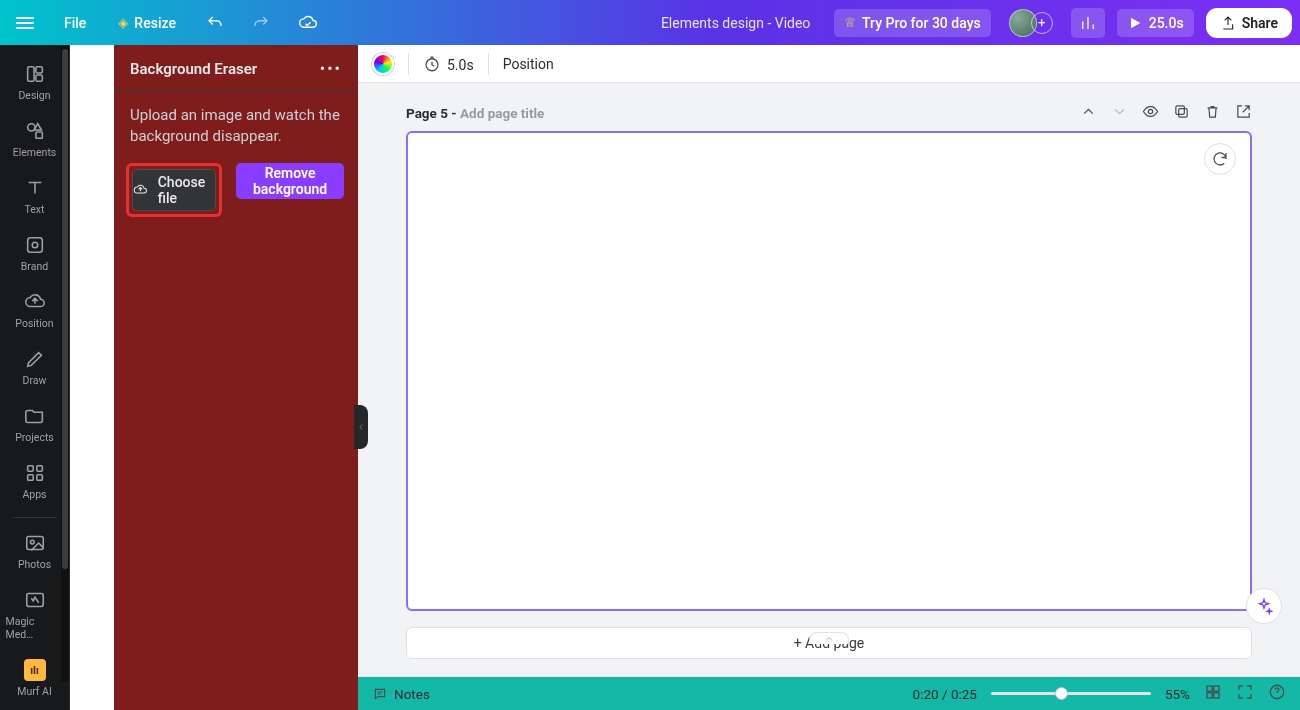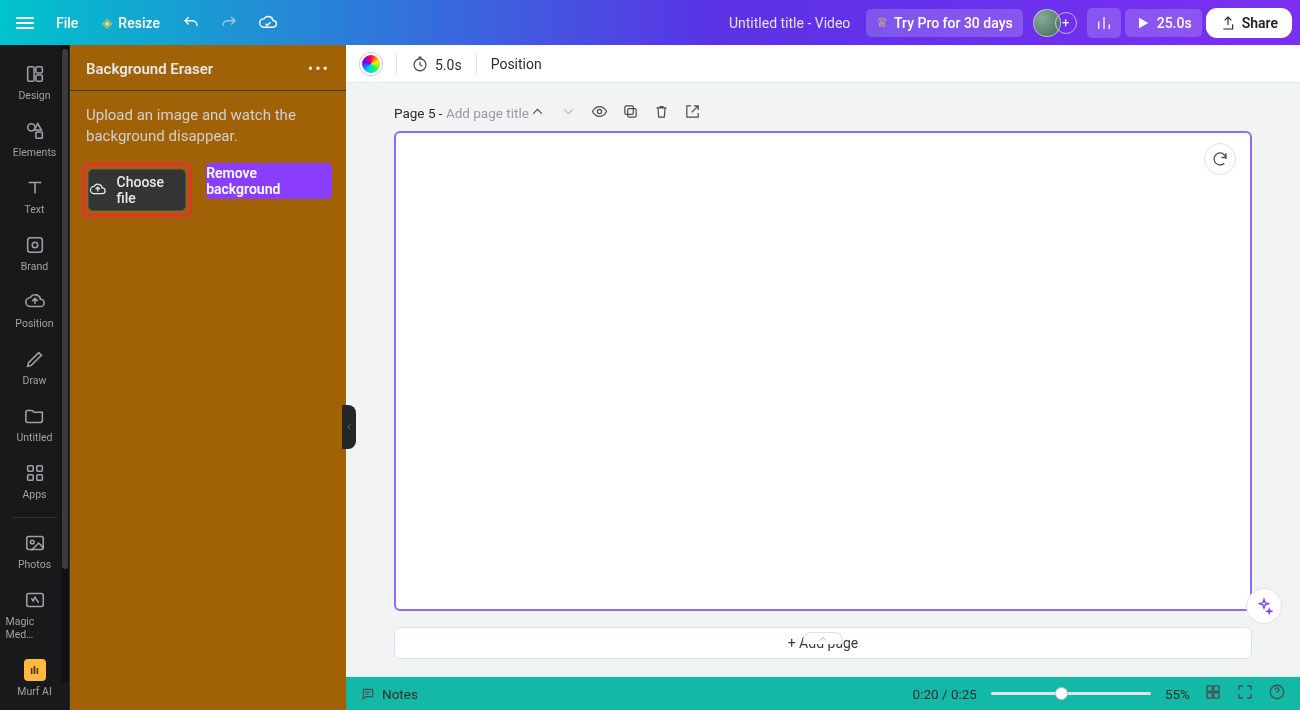--- a/index.html
+++ b/index.html
@@ -5,21 +5,21 @@
   * { margin: 0; padding: 0; box-sizing: border-box; font-family: -apple-system, BlinkMacSystemFont, "Segoe UI", Roboto, sans-serif; }
   html, body { width: 1300px; height: 710px; overflow: hidden; background:#fff; }
 
   
   .topbar {
     height: 45px;
     background: linear-gradient(90deg,#00c4cc 0%,#5a32e6 55%,#7b2ff2 100%);
     display:flex; align-items:center; padding:0 8px; color:#fff;
     justify-content:space-between;
   }
-  .tb-left, .tb-right { display:flex; align-items:center; gap:4px; }
+  .tb-left, .tb-right { display:flex; align-items:center; gap:12px; }
   .tb-btn { display:flex; align-items:center; gap:6px; padding:6px 10px; border-radius:5px; cursor:pointer; font-size:14px; font-weight:500; }
   .tb-btn.icon-only { padding:6px 8px; }
   .tb-doc-title { font-size:14px; color:rgba(255,255,255,0.85); margin-right:12px; }
   .tb-pill { background:rgba(255,255,255,0.18); border-radius:5px; }
   .tb-share { background:#fff; color:#222; border-radius:11px; font-weight:600; padding:7px 14px; }
   .avatar { width:28px;height:28px;border-radius:50%; background:#5b7; background:radial-gradient(circle at 30% 30%,#8a9,#465); border:1px solid rgba(255,255,255,.5);}
   .plus-circ { width:22px;height:22px;border-radius:50%;border:1px solid rgba(255,255,255,.6);display:flex;align-items:center;justify-content:center;font-size:13px;margin-left:-6px;}
 
   .hamburger { width:18px; display:flex;flex-direction:column;gap:3px;}
   .hamburger span{height:2px;background:#fff;border-radius:1px;}
@@ -32,39 +32,39 @@
   
   .rail { width:70px; background:#18191b; display:flex; flex-direction:column; align-items:center; padding-top:10px; color:#a0a0a4; border-right:1px solid #2b2c2e; position:relative;}
   .rail-item { width:58px; padding:8px 0 10px; display:flex; flex-direction:column; align-items:center; gap:4px; font-size:10.5px; cursor:pointer; border-radius:6px; }
   .rail-item svg { width:22px;height:22px; }
   .rail-sep { height:1px; width:44px; background:#333; margin:6px 0; }
   .rail .murf { width:22px;height:22px;border-radius:4px;background:#ffb93e;display:flex;align-items:center;justify-content:center;color:#4a2d00;font-size:10px;font-weight:800;}
   .rail-scroll { position:absolute; right:0; top:0; bottom:28px; width:8px; background:#111;}
   .rail-scroll .thumb{position:absolute;left:1px;right:1px;top:4px;height:520px;background:#3b3c3f;border-radius:3px;}
 
   
-  .panel { width:276px; background:#a16207; color:#e7e7e8; display:flex; flex-direction:column; position:relative;}
+  .panel { width:244px; background:#7f1d1d; color:#e7e7e8; display:flex; flex-direction:column; position:relative;margin-left:44px;}
   .panel-head { display:flex;align-items:center;justify-content:space-between; padding:14px 16px 12px; border-bottom:1px solid #3a3b3d;}
   .panel-head h2 { font-size:15px; font-weight:600; }
   .panel-desc { font-size:15px; color:#cfd0d2; padding:14px 16px 16px; line-height:1.4;}
   .panel-body { padding:0 12px; display:flex; flex-direction:row; gap:12px;}
   .choose-wrap { border:3px solid #e53131; border-radius:6px; padding:3px; }
   .choose-btn { background:#333436; border:1px solid #4b4c4e; color:#e9e9ea; height:42px; border-radius:5px; display:flex;align-items:center;justify-content:center; gap:10px; font-size:14px; font-weight:500; cursor:pointer;}
-  .remove-btn { background:#8b3dff; color:#fff; height:36px; border-radius:5px; display:flex;align-items:center;justify-content:center; font-size:14px; font-weight:600; cursor:pointer; margin:0 2px;}
+  .remove-btn { background:#8b3dff; color:#fff; height:36px; border-radius:5px; display:flex;align-items:center;justify-content:center; font-size:14px; font-weight:600; cursor:pointer; margin:0 2px;text-align:center;}
   .collapse-tab{ position:absolute; right:-10px; top:360px; width:14px;height:44px;background:#252627;border-radius:0 8px 8px 0; display:flex;align-items:center;justify-content:center;}
 
   
   .stage { flex:1; background:#f2f3f5; display:flex; flex-direction:column; min-width:0;}
   .toolbar2 { height:38px; background:#fff; border-bottom:1px solid #e6e6e8; display:flex;align-items:center; gap:14px; padding:0 14px; font-size:14px; color:#2b2c2e;}
   .color-chip{width:22px;height:22px;border-radius:50%; background:conic-gradient(#ff004c,#ffea00,#00ff62,#00c3ff,#6a00ff,#ff004c); border:2px solid #fff; box-shadow:0 0 0 1px #ccc;}
   .vdiv{width:1px;height:22px;background:#e2e2e4;}
   .tbtn{display:flex;align-items:flex-end;gap:6px;cursor:pointer;}
 
   .canvas-wrap{ flex:1; overflow:hidden; position:relative;}
-  .page-head{ display:flex; align-items:center; padding:20px 48px 6px; color:#6b6c70; font-size:13.5px;}
+  .page-head{ display:flex; align-items:center; justify-content:space-between; padding:20px 48px 6px; color:#6b6c70; font-size:13.5px;font-weight:bold;}
   .page-head .left span.idx{color:#2b2c2e;}
   .pt-actions{display:flex;align-items:center;gap:14px;}
   .pt-actions svg{width:17px;height:17px;}
   .page { margin:2px 48px 0; height:480px; background:#fff; border:2px solid #8b6cff; border-radius:6px; position:relative;}
   .refresh-fab{position:absolute; top:10px; right:14px; width:32px;height:32px;border-radius:50%;background:#fff;border:1px solid #e1e1e3;display:flex;align-items:center;justify-content:center;}
   .addpage{ margin:16px 48px 0; height:32px; border:1px solid #e1e1e3; background:#fff; border-radius:6px; display:flex;align-items:center;justify-content:center; color:#3a3b3d; font-size:14px; cursor:pointer;}
   .magic-fab{position:absolute; right:18px; bottom:52px; width:36px;height:36px;border-radius:50%;background:#fff;border:1px solid #e1e1e3;display:flex;align-items:center;justify-content:center;}
   .drawer-handle{position:absolute;left:50%;transform:translateX(-50%);bottom:32px;width:40px;height:12px;border:1px solid #e1e1e3;border-bottom:none;border-radius:8px 8px 0 0;background:#fff;display:flex;align-items:center;justify-content:center;}
 
   
@@ -105,21 +105,21 @@
         </svg>
     </div>
     <div class="tb-btn icon-only">
       <svg viewBox="0 0 24 24" width="20" height="20">
           <path d="M7 17a5 5 0 010-10 6 6 0 0111 2 4 4 0 010 8H7z"></path>
           <path d="M9 13l2 2 4-4"></path>
         </svg>
     </div>
   </div>
   <div class="tb-right">
-    <div class="tb-doc-title">Untitled title - Video</div>
+    <div class="tb-doc-title">Elements design - Video</div>
     <div class="tb-btn tb-pill">
       <span class="crown">♕</span>
       <span>Try Pro for 30 days</span>
     </div>
     <div style="display:flex;align-items:center;margin:0 6px">
       <div class="avatar"></div>
       <div class="plus-circ">+</div>
     </div>
     <div class="tb-btn icon-only tb-pill">
       <svg viewBox="0 0 24 24" width="18" height="18">
@@ -183,21 +183,21 @@
     <div class="rail-item">
       <svg viewBox="0 0 24 24">
           <path d="M4 20l4-1 11-11-3-3L5 16l-1 4z"></path>
         </svg>
       <span>Draw</span>
     </div>
     <div class="rail-item">
       <svg viewBox="0 0 24 24">
           <path d="M4 7h5l2 2h9v9a2 2 0 01-2 2H4a2 2 0 01-2-2V9a2 2 0 012-2z" transform="translate(0,-1)"></path>
         </svg>
-      <span>Untitled</span>
+      <span>Projects</span>
     </div>
     <div class="rail-item">
       <svg viewBox="0 0 24 24">
           <rect x="4" y="4" width="6" height="6" rx="1"></rect>
           <rect x="14" y="4" width="6" height="6" rx="1"></rect>
           <rect x="4" y="14" width="6" height="6" rx="1"></rect>
           <rect x="14" y="14" width="6" height="6" rx="1"></rect>
         </svg>
       <span>Apps</span>
     </div>

